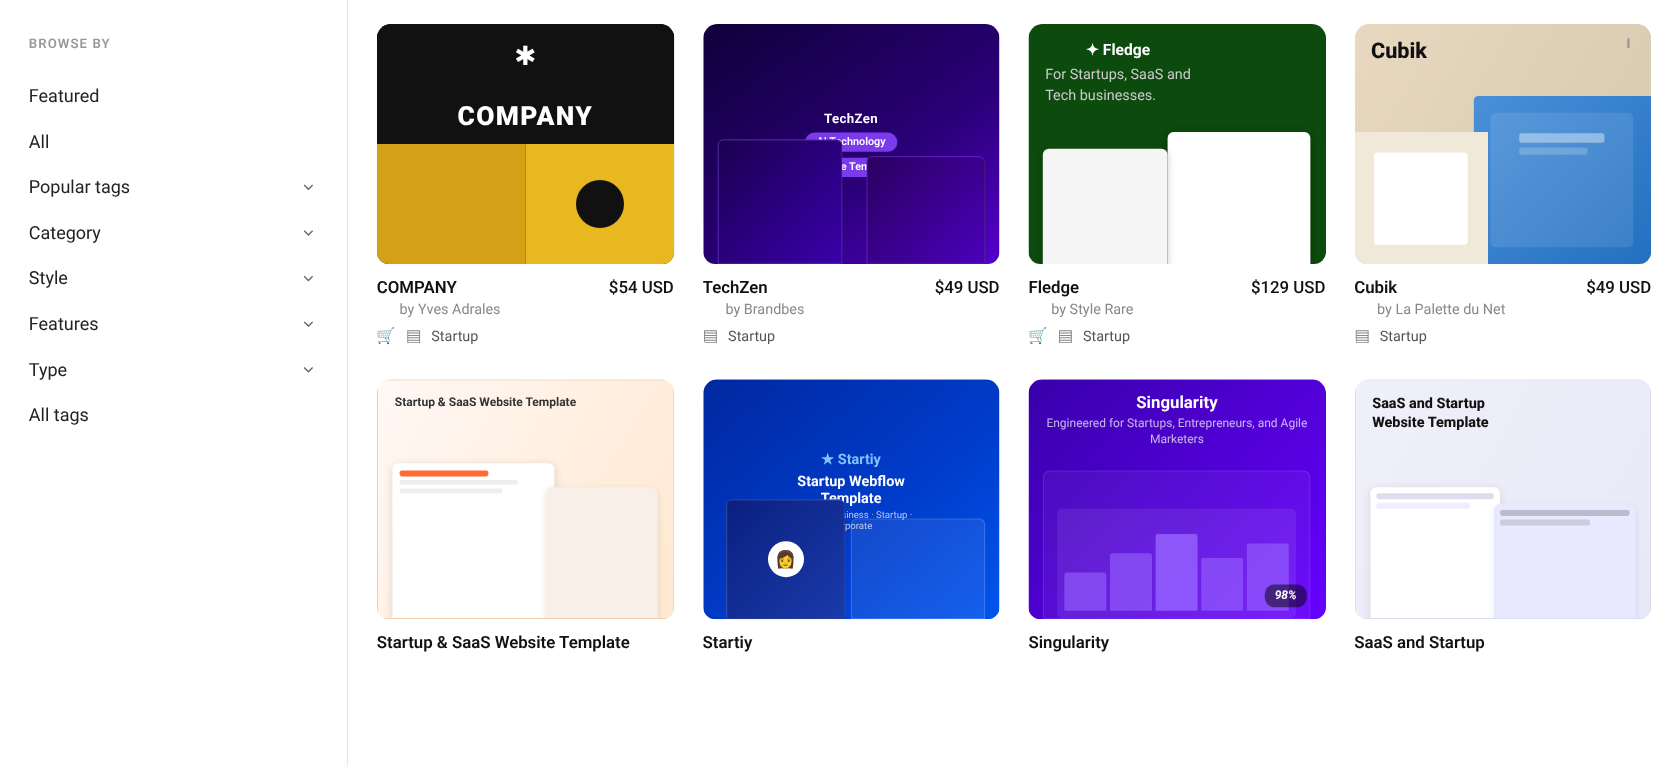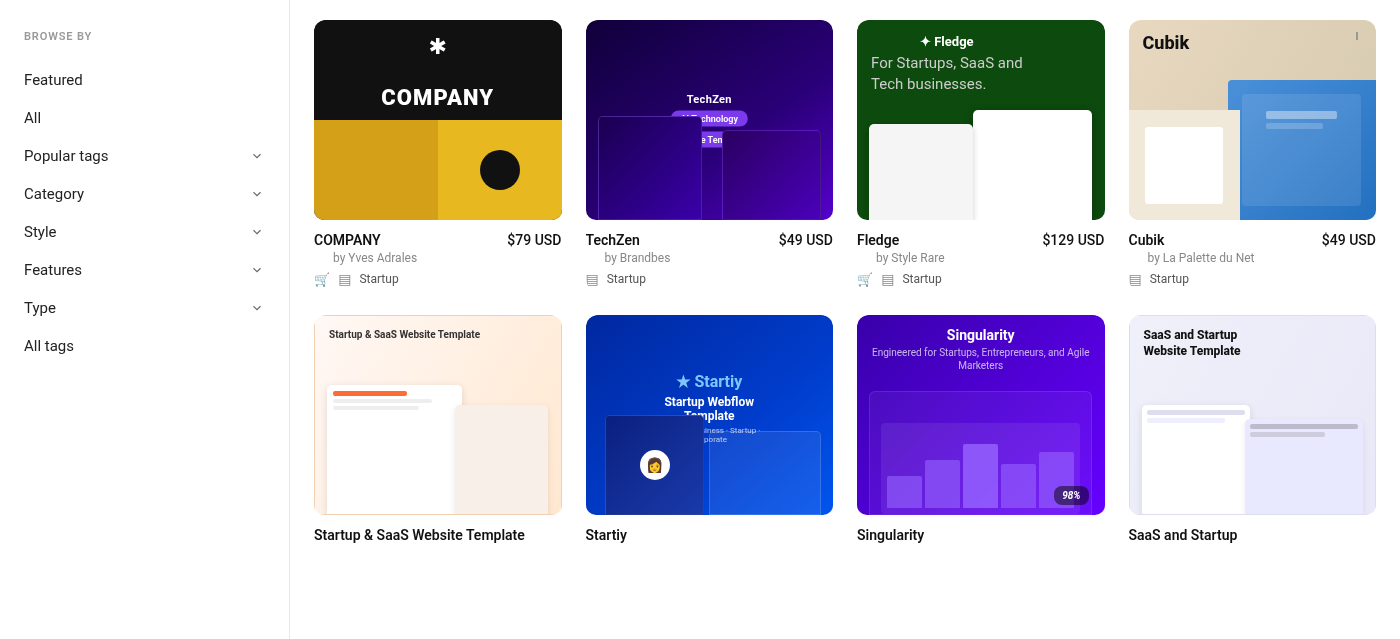--- a/index.html
+++ b/index.html
@@ -194,21 +194,21 @@
           </div>
           <div style="position:absolute;bottom:0;left:0;width:50%;height:50%;background:#d4a017;"></div>
           <div style="position:absolute;bottom:0;right:0;width:50%;height:50%;background:#e8b820;display:flex;align-items:center;justify-content:center;">
             <div style="width:40px;height:40px;background:#111;border-radius:50%;"></div>
           </div>
         </div>
       </div>
       <div class="product-info">
         <div class="product-name-row">
           <span class="product-name">COMPANY</span>
-          <span class="product-price">$79 USD</span>
+          <span class="product-price">$54 USD</span>
         </div>
         <div class="product-author">by Yves Adrales</div>
         <div class="product-tags">
           <span class="tag-icon">🛒</span>
           <span class="tag-icon" style="font-size:14px;">▤</span>
           <span class="tag-label">Startup</span>
         </div>
       </div>
     </div>
 
@@ -235,21 +235,21 @@
           <span class="tag-label">Startup</span>
         </div>
       </div>
     </div>
 
     <div class="product-card">
       <div class="product-thumbnail">
         <div class="thumb-rich" style="background: #0d4a0d;">
           <div style="position:absolute;top:14px;left:14px;">
             <div style="font-size:13px;font-weight:700;color:#fff;text-align:center;">✦ Fledge</div>
-            <div style="font-size:15px;color:#ccc;margin-top:4px;line-height:1.4;">For Startups, SaaS and<br>Tech businesses.</div>
+            <div style="font-size:12px;color:#ccc;margin-top:4px;line-height:1.4;">For Startups, SaaS and<br>Tech businesses.</div>
           </div>
           <div style="position:absolute;bottom:0;right:5%;width:48%;height:55%;background:#fff;border-radius:5px 5px 0 0;box-shadow:0 2px 8px rgba(0,0,0,0.3);"></div>
           <div style="position:absolute;bottom:0;left:5%;width:42%;height:48%;background:#f5f5f5;border-radius:5px 5px 0 0;box-shadow:0 2px 6px rgba(0,0,0,0.2);"></div>
         </div>
       </div>
       <div class="product-info">
         <div class="product-name-row">
           <span class="product-name">Fledge</span>
           <span class="product-price">$129 USD</span>
         </div>
@@ -315,21 +315,21 @@
         <div class="product-name-row">
           <span class="product-name">Startup &amp; SaaS Website Template</span>
         </div>
       </div>
     </div>
 
     <div class="product-card">
       <div class="product-thumbnail">
         <div class="thumb-rich" style="background: linear-gradient(140deg, #0028a0 0%, #003dcc 60%, #0055ee 100%);">
           <div style="position:absolute;top:50%;left:50%;transform:translate(-50%,-60%);text-align:center;">
-            <div style="font-size:16px;font-weight:700;color:#7fc6ff;margin-bottom:4px;">★ Startiy</div>
+            <div style="font-size:12px;font-weight:700;color:#7fc6ff;margin-bottom:4px;">★ Startiy</div>
             <div style="font-size:12px;font-weight:700;color:#fff;">Startup Webflow Template</div>
             <div style="font-size:8px;color:rgba(255,255,255,0.7);margin-top:3px;">Consult · Business · Startup · Corporate</div>
           </div>
           <div style="position:absolute;bottom:0;left:8%;width:40%;height:50%;background:linear-gradient(135deg,#0a2080,#1a3aaa);border-radius:5px 5px 0 0;border:1px solid rgba(255,255,255,0.1);">
             <div style="padding:6px;display:flex;flex-direction:column;gap:2px;align-items:center;justify-content:center;height:100%;">
               <div style="width:30px;height:30px;background:#fff;border-radius:50%;overflow:hidden;display:flex;align-items:center;justify-content:center;font-size:14px;">👩</div>
             </div>
           </div>
           <div style="position:absolute;bottom:0;right:5%;width:45%;height:42%;background:rgba(255,255,255,0.08);border-radius:5px 5px 0 0;border:1px solid rgba(255,255,255,0.15);"></div>
         </div>

